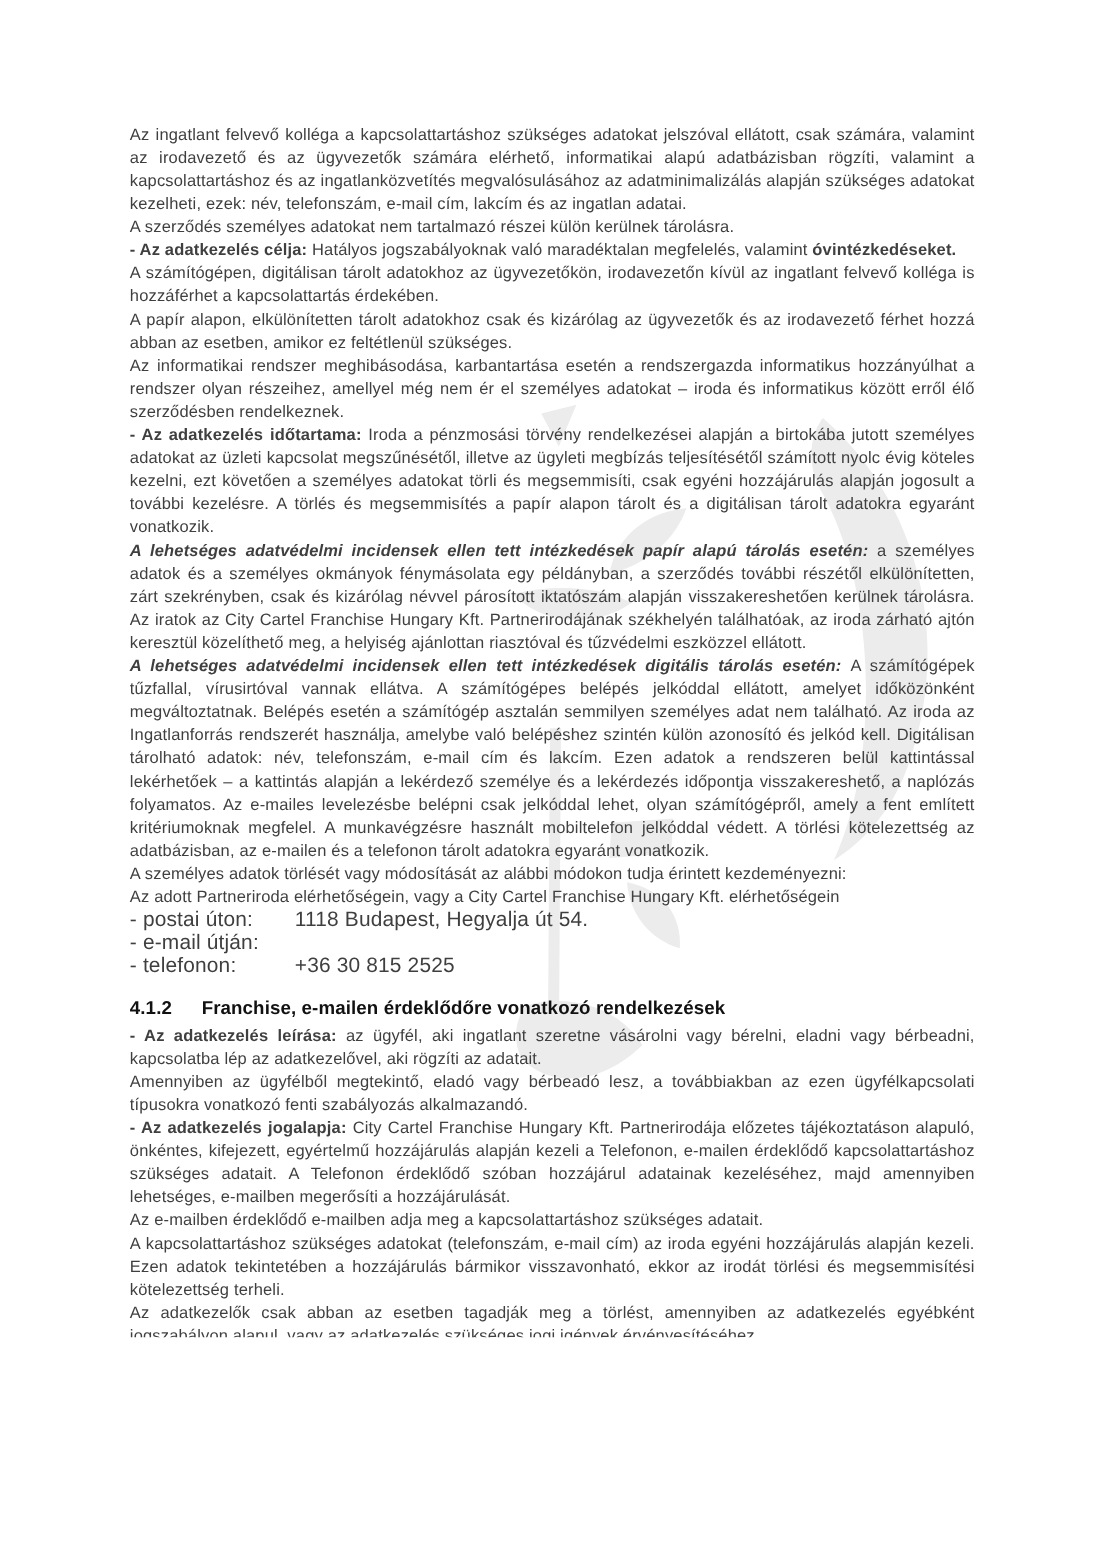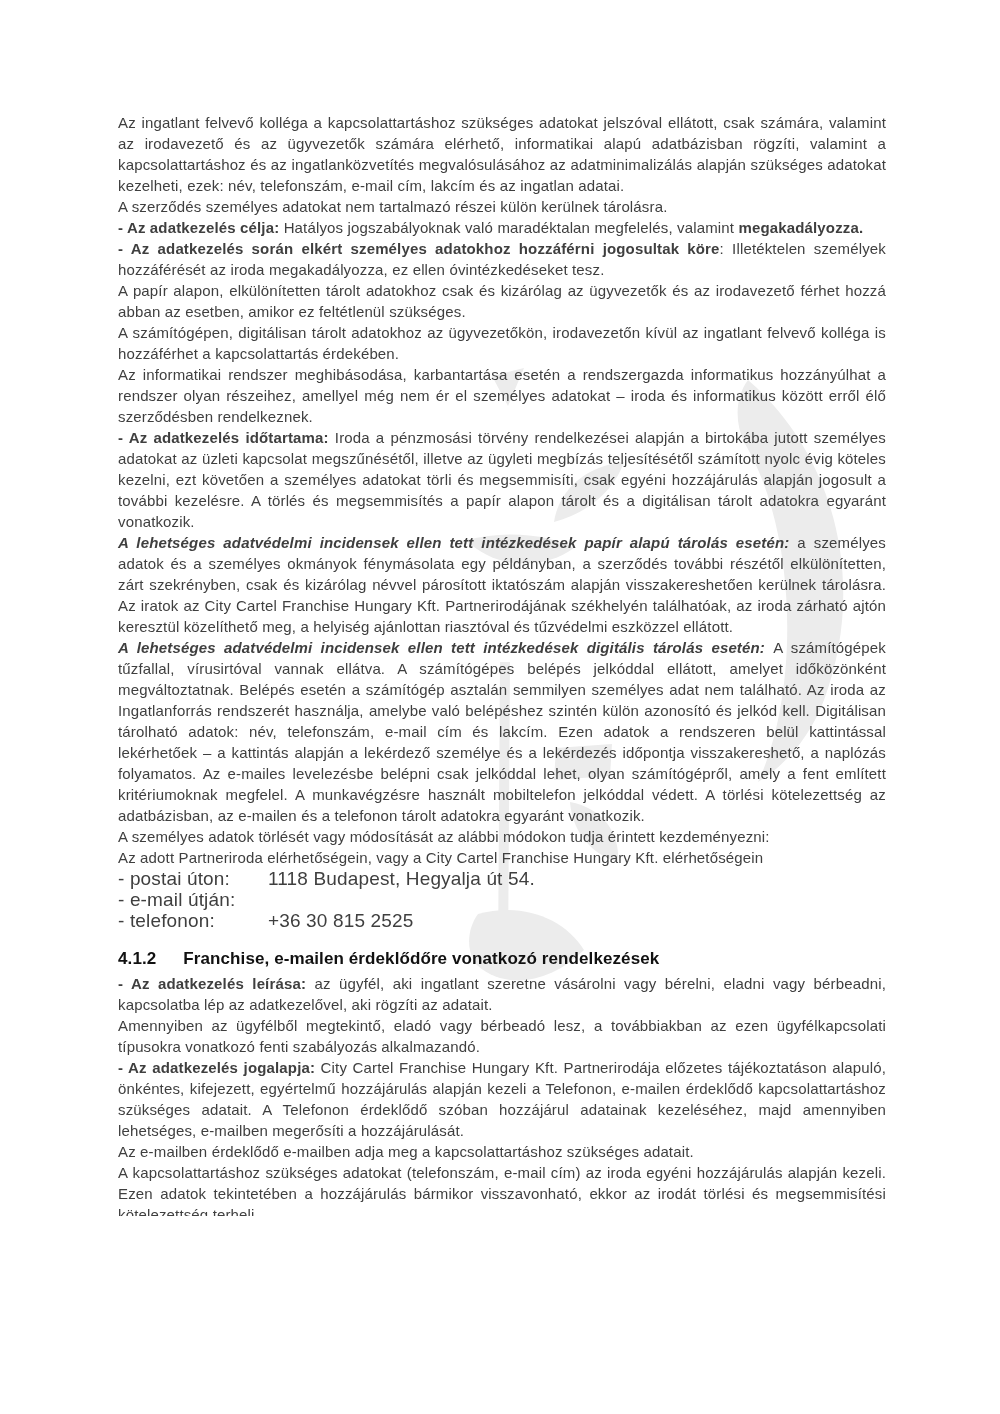--- a/index.html
+++ b/index.html
@@ -90,24 +90,23 @@
 
       <path d="M104 386 L160 382 L158 414 L102 418 Z"></path>
 
       <path d="M26 552 C70 540 112 556 132 588 C96 624 48 628 22 600 C14 584 16 566 26 552 Z"></path>
     </g>
   </svg>
 
   <div class="content">
       <p class="doc"><span>Az ingatlant felvevő kolléga a kapcsolattartáshoz szükséges adatokat jelszóval ellátott, csak számára, valamint az irodavezető és az ügyvezetők számára elérhető, informatikai alapú adatbázisban rögzíti, valamint a kapcsolattartáshoz és az ingatlanközvetítés megvalósulásához az adatminimalizálás alapján szükséges adatokat kezelheti, ezek: név, telefonszám, e-mail cím, lakcím és az ingatlan adatai.</span></p>
       <p class="doc"><span>A szerződés személyes adatokat nem tartalmazó részei külön kerülnek tárolásra.</span></p>
-      <p class="doc"><span class="seg-bold">- Az adatkezelés célja: </span><span>Hatályos jogszabályoknak való maradéktalan megfelelés, valamint </span><span class="seg-bold">megakadályozza.</span></p>
-      <p class="doc"><span class="seg-bold">- Az adatkezelés során elkért személyes adatokhoz hozzáférni jogosultak köre</span><span>: Illetéktelen személyek hozzáférését az iroda megakadályozza, ez ellen óvintézkedéseket tesz.</span></p>
+      <p class="doc"><span class="seg-bold">- Az adatkezelés célja: </span><span>Hatályos jogszabályoknak való maradéktalan megfelelés, valamint </span><span class="seg-bold">óvintézkedéseket.</span></p>
+      <p class="doc"><span>A számítógépen, digitálisan tárolt adatokhoz az ügyvezetőkön, irodavezetőn kívül az ingatlant felvevő kolléga is hozzáférhet a kapcsolattartás érdekében.</span></p>
       <p class="doc"><span>A papír alapon, elkülönítetten tárolt adatokhoz csak és kizárólag az ügyvezetők és az irodavezető férhet hozzá abban az esetben, amikor ez feltétlenül szükséges.</span></p>
-      <p class="doc"><span>A számítógépen, digitálisan tárolt adatokhoz az ügyvezetőkön, irodavezetőn kívül az ingatlant felvevő kolléga is hozzáférhet a kapcsolattartás érdekében.</span></p>
       <p class="doc"><span>Az informatikai rendszer meghibásodása, karbantartása esetén a rendszergazda informatikus hozzányúlhat a rendszer olyan részeihez, amellyel még nem ér el személyes adatokat – iroda és informatikus között erről élő szerződésben rendelkeznek.</span></p>
       <p class="doc"><span class="seg-bold">- Az adatkezelés időtartama: </span><span>Iroda a pénzmosási törvény rendelkezései alapján a birtokába jutott személyes adatokat az üzleti kapcsolat megszűnésétől, illetve az ügyleti megbízás teljesítésétől számított nyolc évig köteles kezelni, ezt követően a személyes adatokat törli és megsemmisíti, csak egyéni hozzájárulás alapján jogosult a további kezelésre. A törlés és megsemmisítés a papír alapon tárolt és a digitálisan tárolt adatokra egyaránt vonatkozik.</span></p>
       <p class="doc"><span class="seg-bold-italic">A lehetséges adatvédelmi incidensek ellen tett intézkedések papír alapú tárolás esetén: </span><span>a személyes adatok és a személyes okmányok fénymásolata egy példányban, a szerződés további részétől elkülönítetten, zárt szekrényben, csak és kizárólag névvel párosított iktatószám alapján visszakereshetően kerülnek tárolásra. Az iratok az City Cartel Franchise Hungary Kft. Partnerirodájának székhelyén találhatóak, az iroda zárható ajtón keresztül közelíthető meg, a helyiség ajánlottan riasztóval és tűzvédelmi eszközzel ellátott.</span></p>
       <p class="doc"><span class="seg-bold-italic">A lehetséges adatvédelmi incidensek ellen tett intézkedések digitális tárolás esetén: </span><span>A számítógépek tűzfallal, vírusirtóval vannak ellátva. A számítógépes belépés jelkóddal ellátott, amelyet időközönként megváltoztatnak. Belépés esetén a számítógép asztalán semmilyen személyes adat nem található. Az iroda az Ingatlanforrás rendszerét használja, amelybe való belépéshez szintén külön azonosító és jelkód kell. Digitálisan tárolható adatok: név, telefonszám, e-mail cím és lakcím. Ezen adatok a rendszeren belül kattintással lekérhetőek – a kattintás alapján a lekérdező személye és a lekérdezés időpontja visszakereshető, a naplózás folyamatos. Az e-mailes levelezésbe belépni csak jelkóddal lehet, olyan számítógépről, amely a fent említett kritériumoknak megfelel. A munkavégzésre használt mobiltelefon jelkóddal védett. A törlési kötelezettség az adatbázisban, az e-mailen és a telefonon tárolt adatokra egyaránt vonatkozik.</span></p>
       <p class="doc"><span>A személyes adatok törlését vagy módosítását az alábbi módokon tudja érintett kezdeményezni:</span></p>
       <p class="doc"><span>Az adott Partneriroda elérhetőségein, vagy a City Cartel Franchise Hungary Kft. elérhetőségein</span></p>
       <div class="contact-row">
         <span class="contact-label">- postai úton:</span>
         <span class="contact-value">1118 Budapest, Hegyalja út 54.</span>
       </div>

